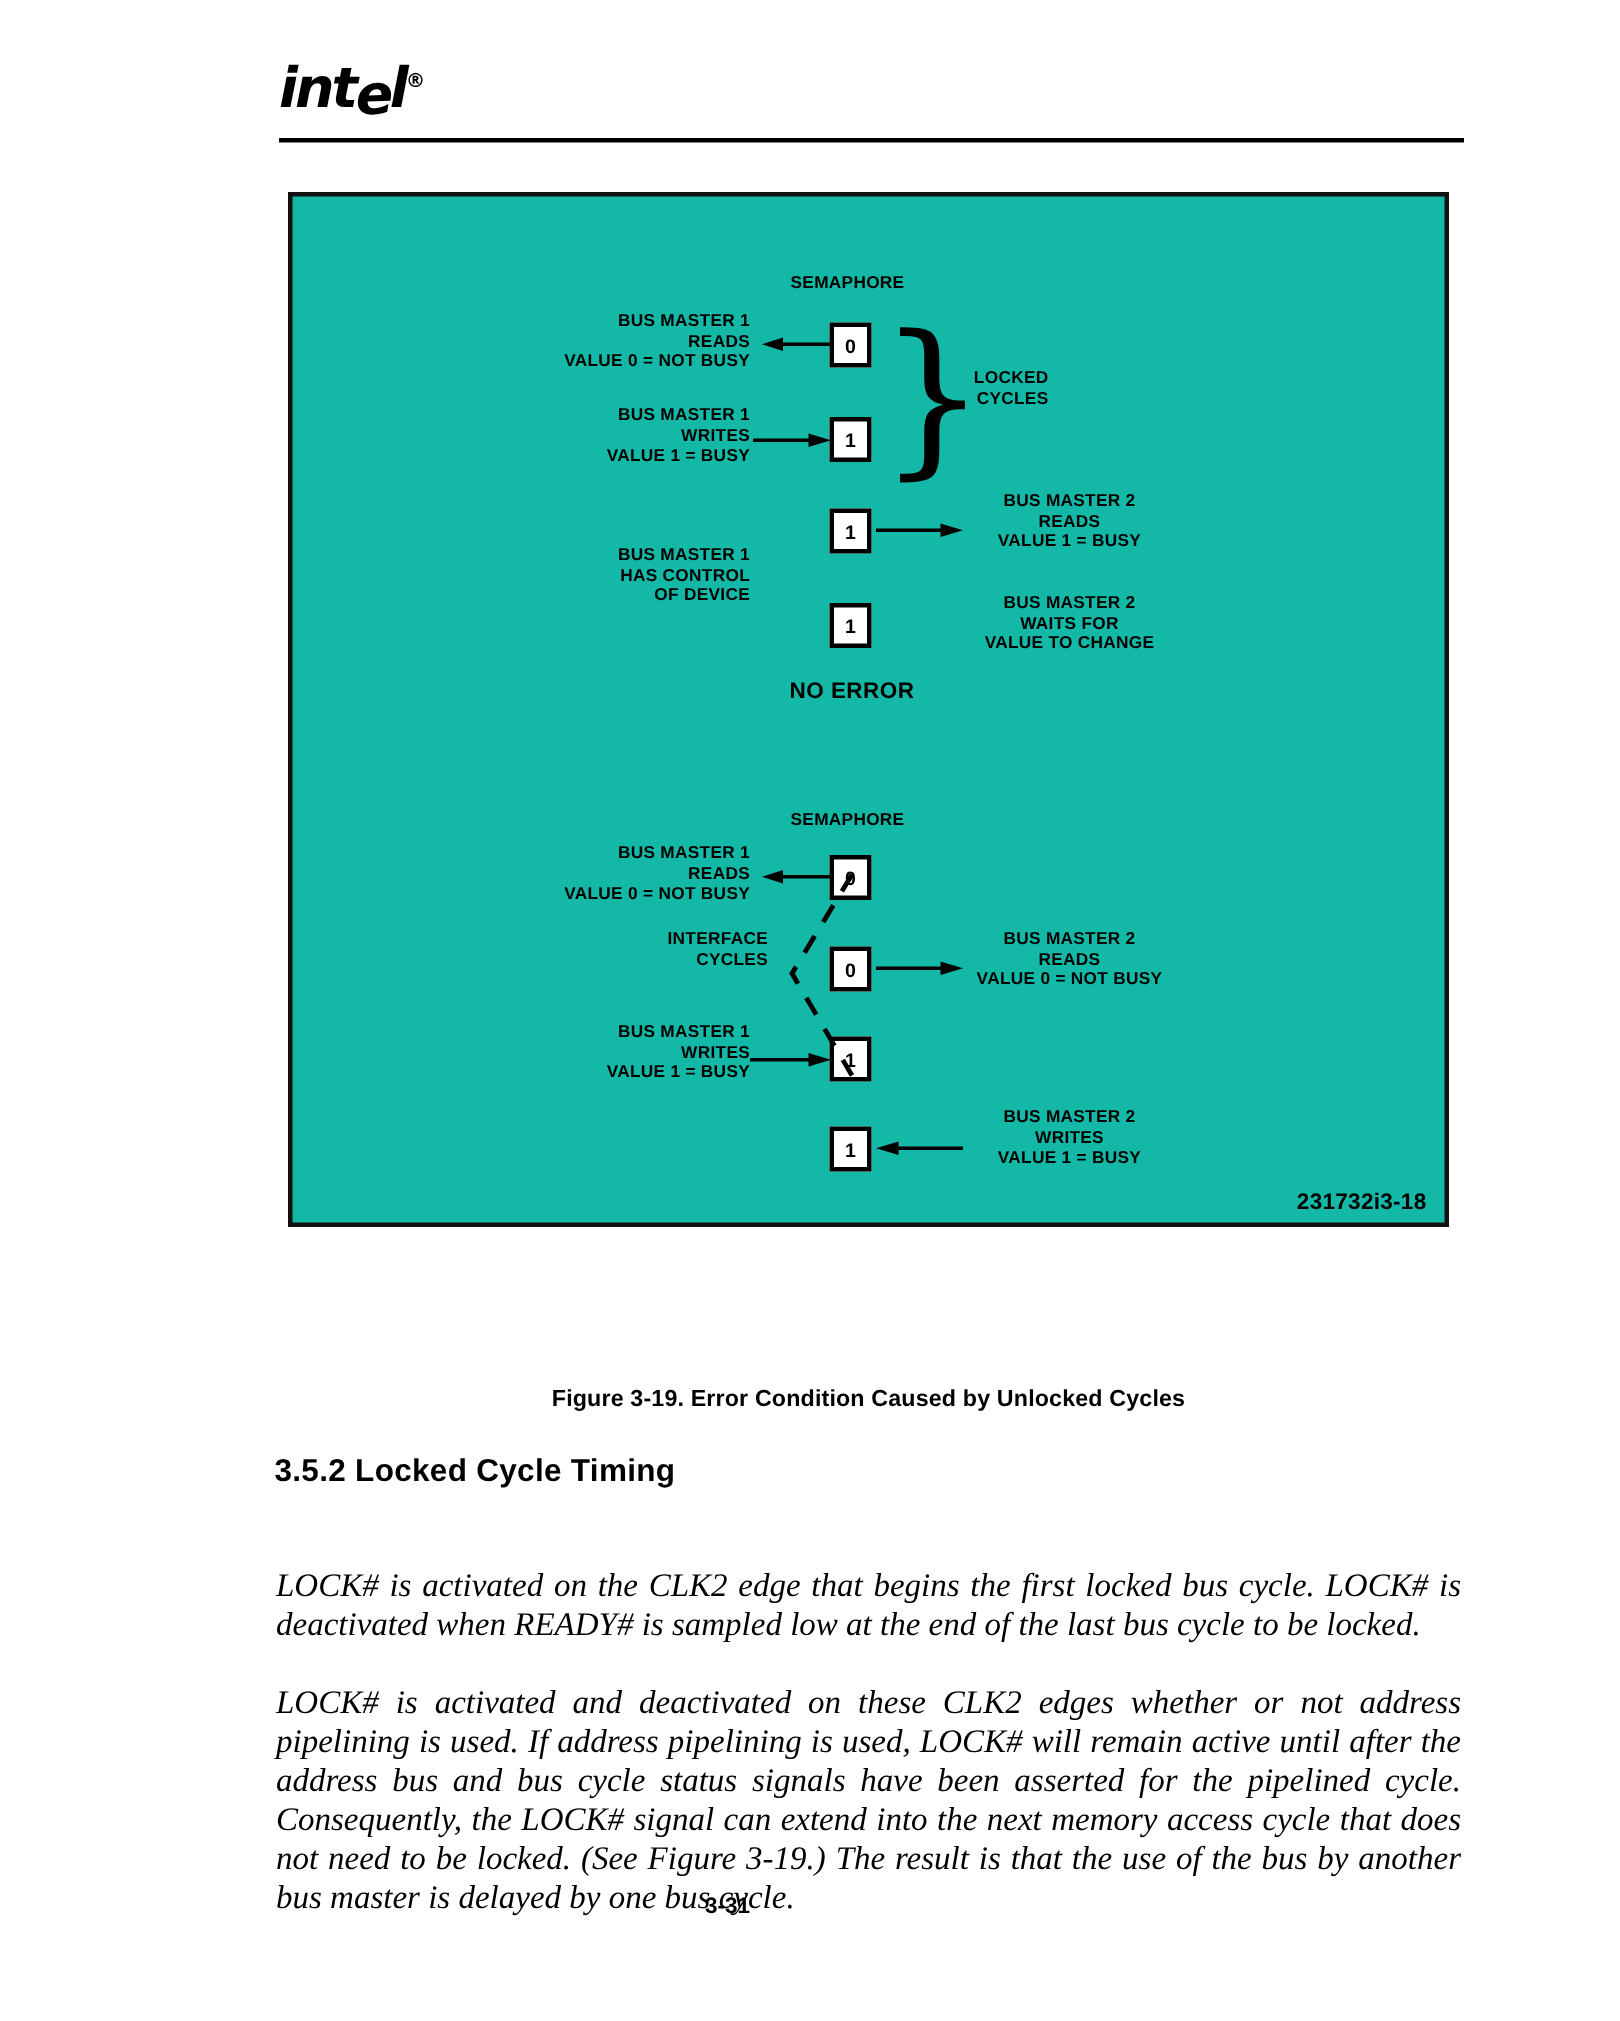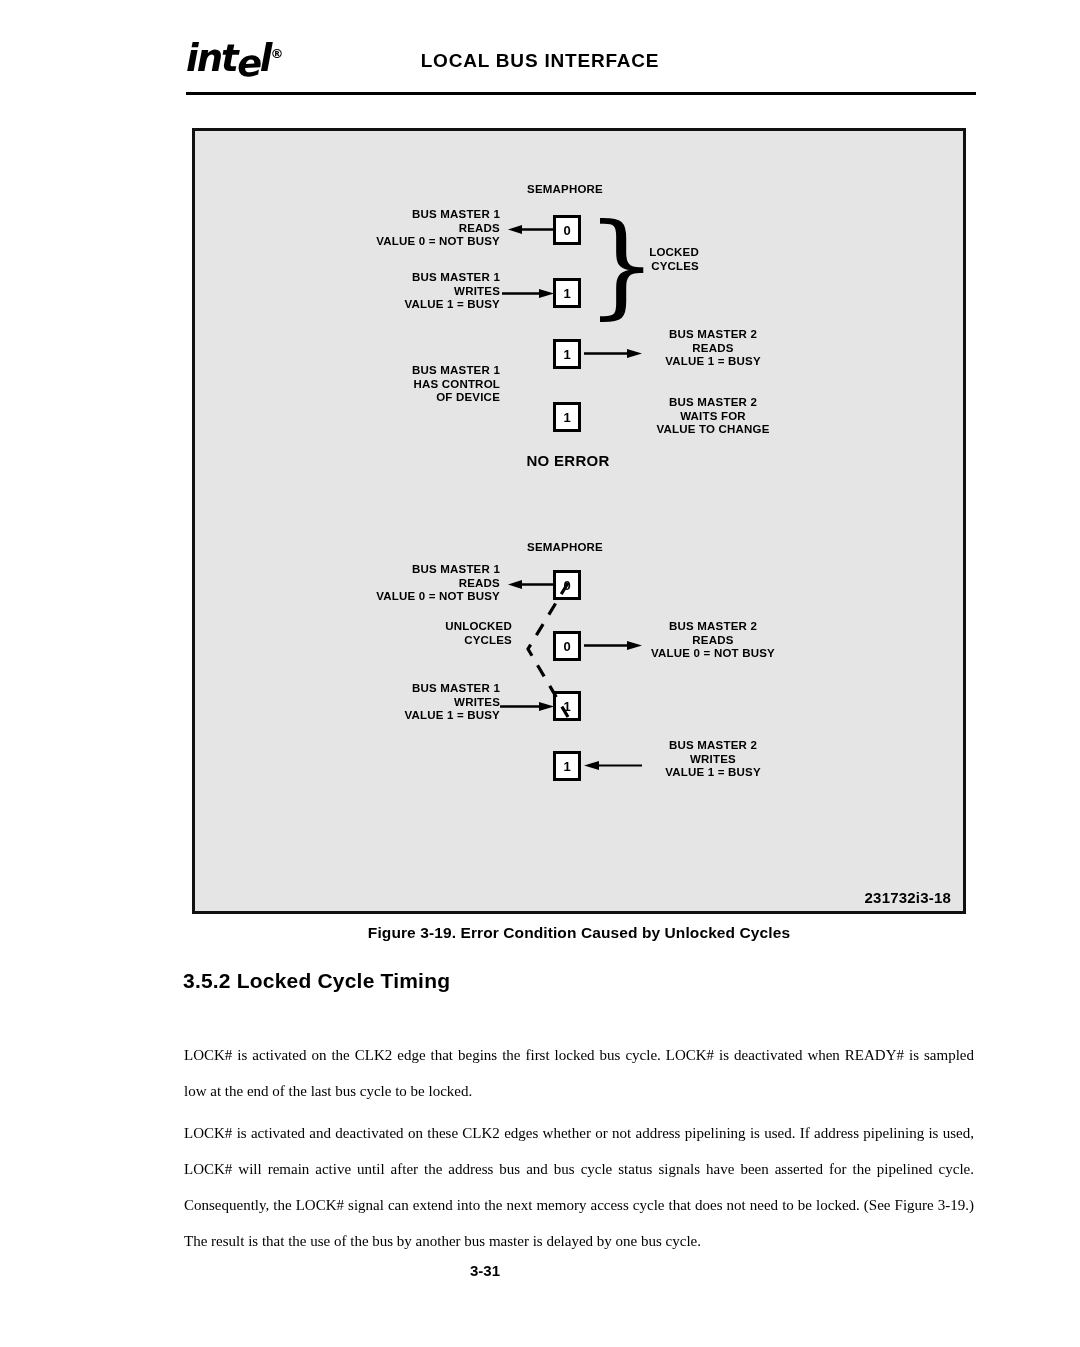--- a/index.html
+++ b/index.html
@@ -64,24 +64,24 @@
     height: 3px;
     background: #000;
   }
 
   
   #figure-box {
     position: absolute;
     left: 192px;
     top: 128px;
     width: 774px;
-    height: 786px;
+    height: 690px;
     border: 3px solid #111;
     box-sizing: border-box;
-    background: #e5e5e5;
+    background: #14b8a6;
   }
   #figure-id {
     position: absolute;
     right: 12px;
     bottom: 5px;
     font-family: "Liberation Sans", sans-serif;
     font-size: 15px;
     font-weight: bold;
     letter-spacing: 0.2px;
   }
@@ -162,45 +162,45 @@
     font-family: "Liberation Sans", sans-serif;
     font-weight: bold;
     font-size: 21px;
     letter-spacing: 0.2px;
   }
   .body-par {
     position: absolute;
     left: 184px;
     width: 790px;
     font-family: "Liberation Serif", serif;
-    font-size: 15px;
-    line-height: 36px;
+    font-size: 22px;
+    line-height: 26px;
     text-align: justify;
     text-justify: inter-word;
+    font-style: italic;
   }
   #par-1 { top: 1022px; }
   #par-2 { top: 1100px; }
 
   #page-number {
     position: absolute;
     left: 0;
     top: 1262px;
     width: 970px;
     text-align: center;
     font-family: "Liberation Sans", sans-serif;
     font-weight: bold;
     font-size: 15px;
   }
 </style>
 </head>
 <body>
 
 <div id="page-header">
   <div id="intel-logo"><span>int<span class="e-drop">e</span>l</span><span class="reg">®</span></div>
-  <div id="header-title">LOCAL BUS INTERFACE</div>
 </div>
 <div id="header-rule"></div>
 
 <div id="figure-box">
 
   <div class="dgm-label center" style="left:310px; top:52px; width:120px;">SEMAPHORE</div>
 
   <div class="dgm-label right" style="left:170px; top:77px; width:135px;">BUS MASTER 1
 READS
 VALUE 0 = NOT BUSY</div>
@@ -304,21 +304,21 @@
       <polygon points="0,5.5 15,1 15,10" fill="#000"></polygon>
     </svg>
   </div>
 
   <div class="dash-bracket" style="left:325px; top:446px;">
     <svg width="56" height="146" viewBox="0 0 56 146">
       <polyline points="48,6 8,72 48,140" fill="none" stroke="#000" stroke-width="3.2" stroke-dasharray="13,11"></polyline>
     </svg>
   </div>
 
-  <div class="dgm-label right" style="left:205px; top:489px; width:112px;">UNLOCKED
+  <div class="dgm-label right" style="left:205px; top:489px; width:112px;">INTERFACE
 CYCLES</div>
 
 
   <div id="figure-id">231732i3-18</div>
 </div>
 
 <div id="figure-caption">Figure 3-19. Error Condition Caused by Unlocked Cycles</div>
 
 <div id="section-heading">3.5.2  Locked Cycle Timing</div>
 

